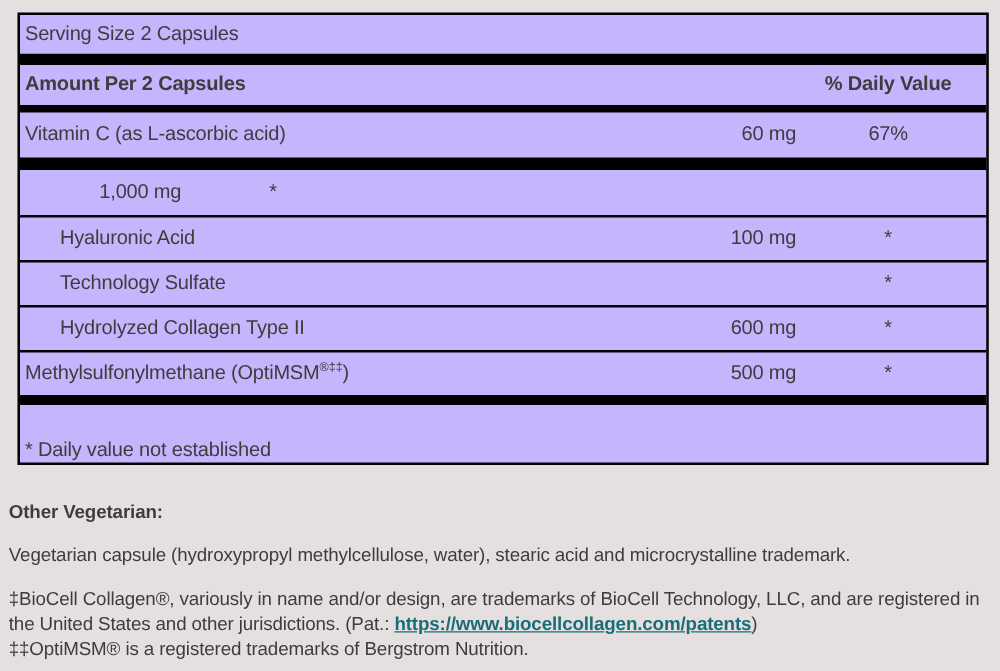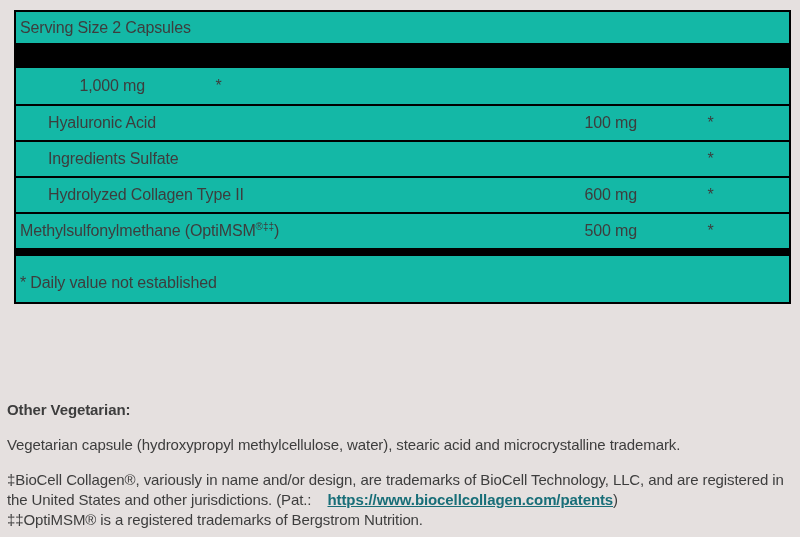--- a/index.html
+++ b/index.html
@@ -8,28 +8,28 @@
     width: 800px; height: 537px;
     font-family: "Liberation Sans", sans-serif;
     color: #3d3d3d;
     overflow: hidden;
   }
   .page { position: relative; width: 800px; height: 537px; background: #e5e0df; overflow: hidden; }
 
   
   .panel {
     position: absolute; left: 14px; top: 10px; width: 777px;
-    background: #14b8a6; border: 2px solid #000000;
+    background: #c4b5fd; border: 2px solid #000000;
     font-size: 16px; letter-spacing: -0.15px;
   }
   .row { display: flex; align-items: center; padding: 0 5px 0 4px; }
   .h-serving { height: 31px; }
   .h-header  { height: 32px; }
   .h-ing     { height: 36px; }
-  .h-foot    { height: 46px; align-items: center; padding-top: 8px; }
+  .h-foot    { height: 46px; align-items: flex-end; padding-top: 8px; }
   .col-name { flex: 1; min-width: 0; }
   .col-amt  { width: 125px; text-align: right; white-space: nowrap; }
   .col-dv   { width: 147px; text-align: center; white-space: nowrap; }
   .sub .col-name { padding-left: 28px; }
   .bold { font-weight: bold; }
   .bar { background: #000000; width: 100%; }
   .bar-a { height: 9px; }
   .bar-b { height: 6px; }
   .bar-c { height: 10px; }
   .bar-d { height: 8px; }
@@ -37,54 +37,64 @@
   sup { font-size: 10px; line-height: 0; vertical-align: 6px; letter-spacing: 0; }
 
   
   .other {
     position: absolute; left: 7px; top: 400px; width: 787px;
     font-size: 15px; line-height: 20px; letter-spacing: -0.1px;
   }
   .other p { margin: 0 0 15px 0; }
   .other p.tight { margin-bottom: 0; }
   .oi-head { font-weight: bold; }
-  .link { color: #186e78; font-weight: bold; text-decoration: underline; cursor: pointer; margin-left: 12px; }
+  .link { color: #186e78; font-weight: bold; text-decoration: underline; cursor: pointer; }
 </style>
 </head>
 <body>
 
 <div class="page">
 
   <div class="panel">
 
     <div class="row h-serving">
       <span class="col-name">Serving Size 2 Capsules</span>
     </div>
 
     <div class="bar bar-a"></div>
 
+    <div class="row h-header">
+      <span class="col-name bold">Amount Per 2 Capsules</span>
+      <span class="col-amt"></span>
+      <span class="col-dv bold">% Daily Value</span>
+    </div>
 
     <div class="bar bar-b"></div>
 
+    <div class="row h-ing">
+      <span class="col-name"><span>Vitamin C (as L-ascorbic acid)</span><sup></sup><span></span></span>
+      <span class="col-amt">60 mg</span>
+      <span class="col-dv">67%</span>
+    </div>
 
     <div class="bar bar-c"></div>
 
     <div class="row h-ing">
       <span class="col-amt">1,000 mg</span>
       <span class="col-dv">*</span>
     </div>
 
     <div class="row h-ing sub sep">
       <span class="col-name"><span>Hyaluronic Acid</span><sup></sup><span></span></span>
       <span class="col-amt">100 mg</span>
       <span class="col-dv">*</span>
     </div>
 
     <div class="row h-ing sub sep">
-      <span class="col-name"><span>Ingredients Sulfate</span><sup></sup><span></span></span>
+      <span class="col-name"><span>Technology Sulfate</span><sup></sup><span></span></span>
       <span class="col-dv">*</span>
     </div>
 
     <div class="row h-ing sub sep">
       <span class="col-name"><span>Hydrolyzed Collagen Type II</span><sup></sup><span></span></span>
       <span class="col-amt">600 mg</span>
       <span class="col-dv">*</span>
     </div>
 
     <div class="row h-ing sep">

